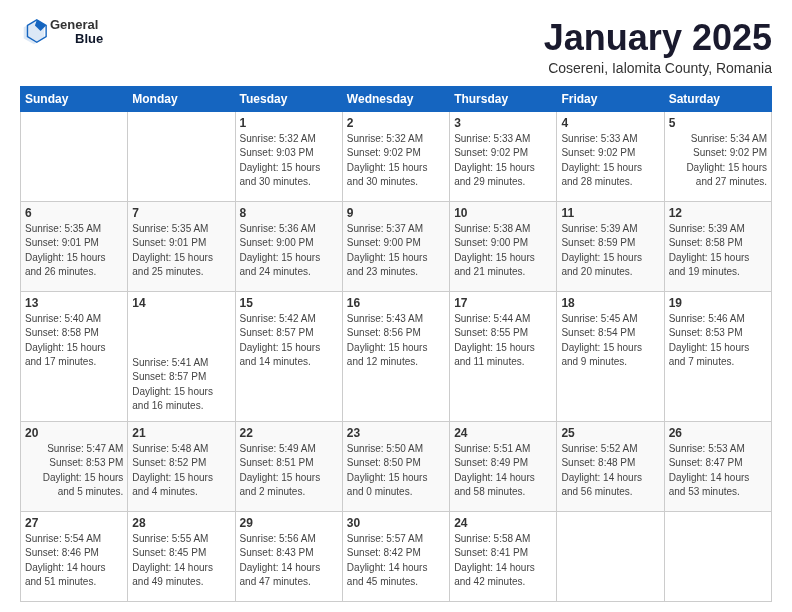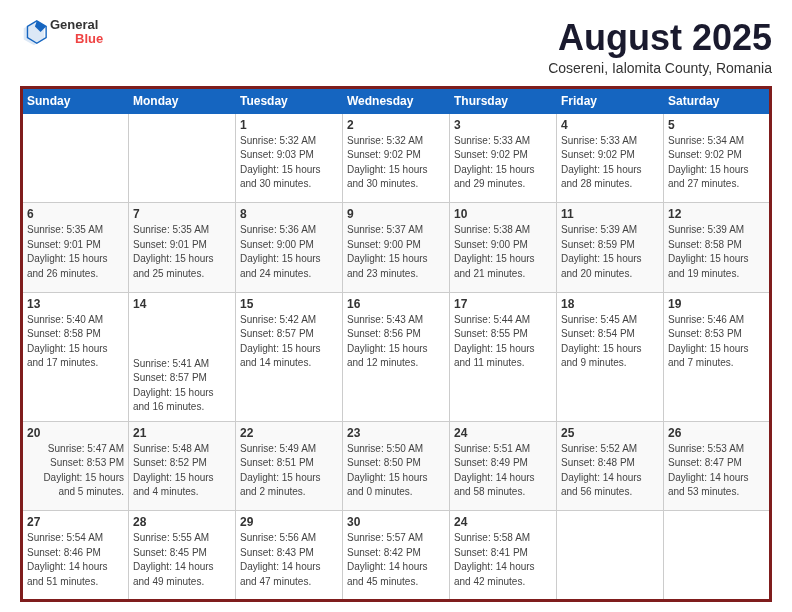--- a/index.html
+++ b/index.html
@@ -18,53 +18,53 @@
       flex-direction: column;
     }
     .header {
       display: flex;
       justify-content: space-between;
       align-items: flex-start;
       margin-bottom: 10px;
     }
     .logo {
       display: flex;
-      align-items: flex-end;
+      align-items: center;
       gap: 2px;
     }
     .logo-text {
       display: flex;
       flex-direction: column;
       font-size: 13px;
       font-weight: bold;
       line-height: 1.1;
     }
     .logo-general { color: #333; }
-    .logo-blue { color: #ef4444; padding-left: 25px; }
+    .logo-blue { color: #0f172a; padding-left: 25px; }
     .logo-icon {
       width: 28px;
       height: 28px;
     }
     .title-block {
       text-align: right;
     }
     .month-title {
       font-size: 36px;
       font-weight: bold;
       color: #1a1a2e;
       line-height: 1.1;
     }
     .location-title {
       font-size: 14px;
       color: #333;
       margin-top: 2px;
     }
     .calendar {
       flex: 1;
-      border: 3px solid #7f1d1d;
+      border: 1px solid #7f1d1d;
       border-collapse: collapse;
       width: 100%;
       table-layout: fixed;
     }
     .calendar th {
       background: #1565c0;
       color: #fff;
       font-size: 12px;
       font-weight: bold;
       padding: 5px 4px;
@@ -107,21 +107,21 @@
         <polygon points="15,4 26,10 26,22 15,28 4,22 4,10" fill="#1565c0" opacity="0.15"></polygon>
         <polygon points="18,2 28,8 22,14 16,8" fill="#1565c0"></polygon>
         <polygon points="18,2 28,8 28,20 18,26 8,20 8,8" fill="none" stroke="#1565c0" stroke-width="1.5"></polygon>
       </svg>
       <div class="logo-text">
         <span class="logo-general">General</span>
         <span class="logo-blue">Blue</span>
       </div>
     </div>
     <div class="title-block">
-      <div class="month-title">August 2025</div>
+      <div class="month-title">January 2025</div>
       <div class="location-title">Cosereni, Ialomita County, Romania</div>
     </div>
   </div>
 
   <table class="calendar">
     <thead>
       <tr>
         <th>Sunday</th>
         <th>Monday</th>
         <th>Tuesday</th>
@@ -158,21 +158,21 @@
           </td>
           <td>
             <span class="day-num">4</span>
             <div class="day-info" style="white-space: pre-line;">Sunrise: 5:33 AM
 Sunset: 9:02 PM
 Daylight: 15 hours
 and 28 minutes.</div>
           </td>
           <td>
             <span class="day-num">5</span>
-            <div class="day-info" style="white-space: pre-line;">Sunrise: 5:34 AM
+            <div class="day-info" style="white-space: pre-line; text-align: right;">Sunrise: 5:34 AM
 Sunset: 9:02 PM
 Daylight: 15 hours
 and 27 minutes.</div>
           </td>
         </tr>
         <tr>
           <td>
             <span class="day-num">6</span>
             <div class="day-info" style="white-space: pre-line;">Sunrise: 5:35 AM
 Sunset: 9:01 PM

